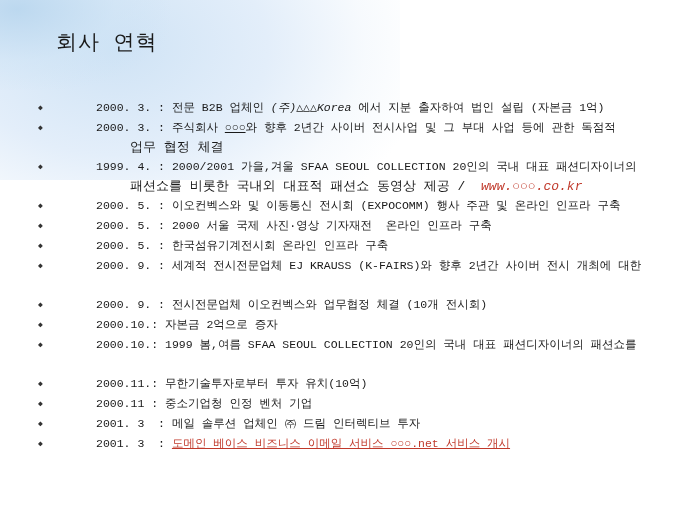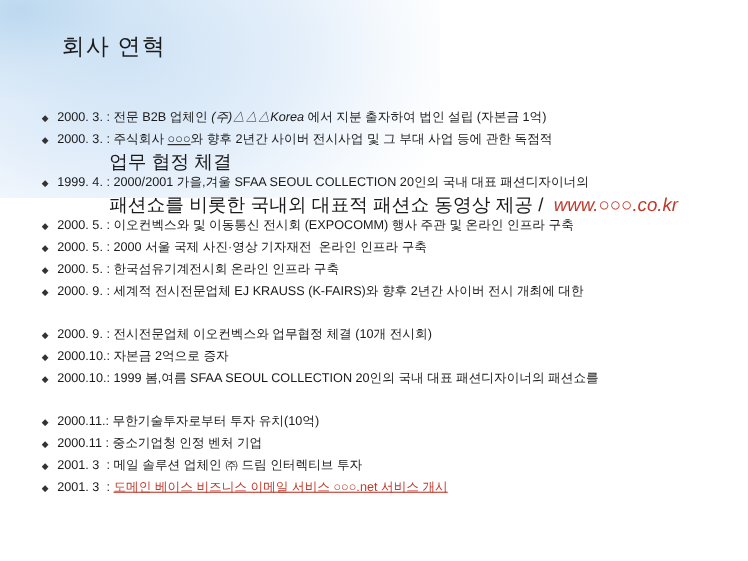--- a/index.html
+++ b/index.html
@@ -13,20 +13,21 @@
     font-family: "Liberation Sans", sans-serif;
     overflow: hidden;
   }
   #slide {
     position: relative;
     width: 680px;
     height: 510px;
     box-sizing: border-box;
     background:
       linear-gradient(to bottom, #ffffff 0%, #ffffff 100%);
+    font-family: Liberation Mono, monospace;
   }
   
   #slide::before {
     content: "";
     position: absolute;
     left: -120px;
     top: -150px;
     width: 520px;
     height: 330px;
     background: radial-gradient(ellipse at 45% 60%, #cfe3f5 0%, #e3eefa 38%, rgba(240,246,252,0.55) 62%, rgba(255,255,255,0) 78%);
@@ -76,24 +77,25 @@
     text-align: left;
     padding-left: 2px;
     box-sizing: border-box;
   }
   .rowtext {
     flex: 1 1 auto;
     font-size: 11.5px;
     line-height: 19px;
     color: #1a1a1a;
     white-space: pre-wrap;
+    margin-left: 44px;
   }
   .cont {
     padding-left: 16px;
-    font-size: 17px;
+    font-size: 13px;
     line-height: 19px;
     color: #1a1a1a;
     white-space: pre-wrap;
   }
   .cont .ind {
     display: inline-block;
   }
   .u {
     text-decoration: underline;
   }

